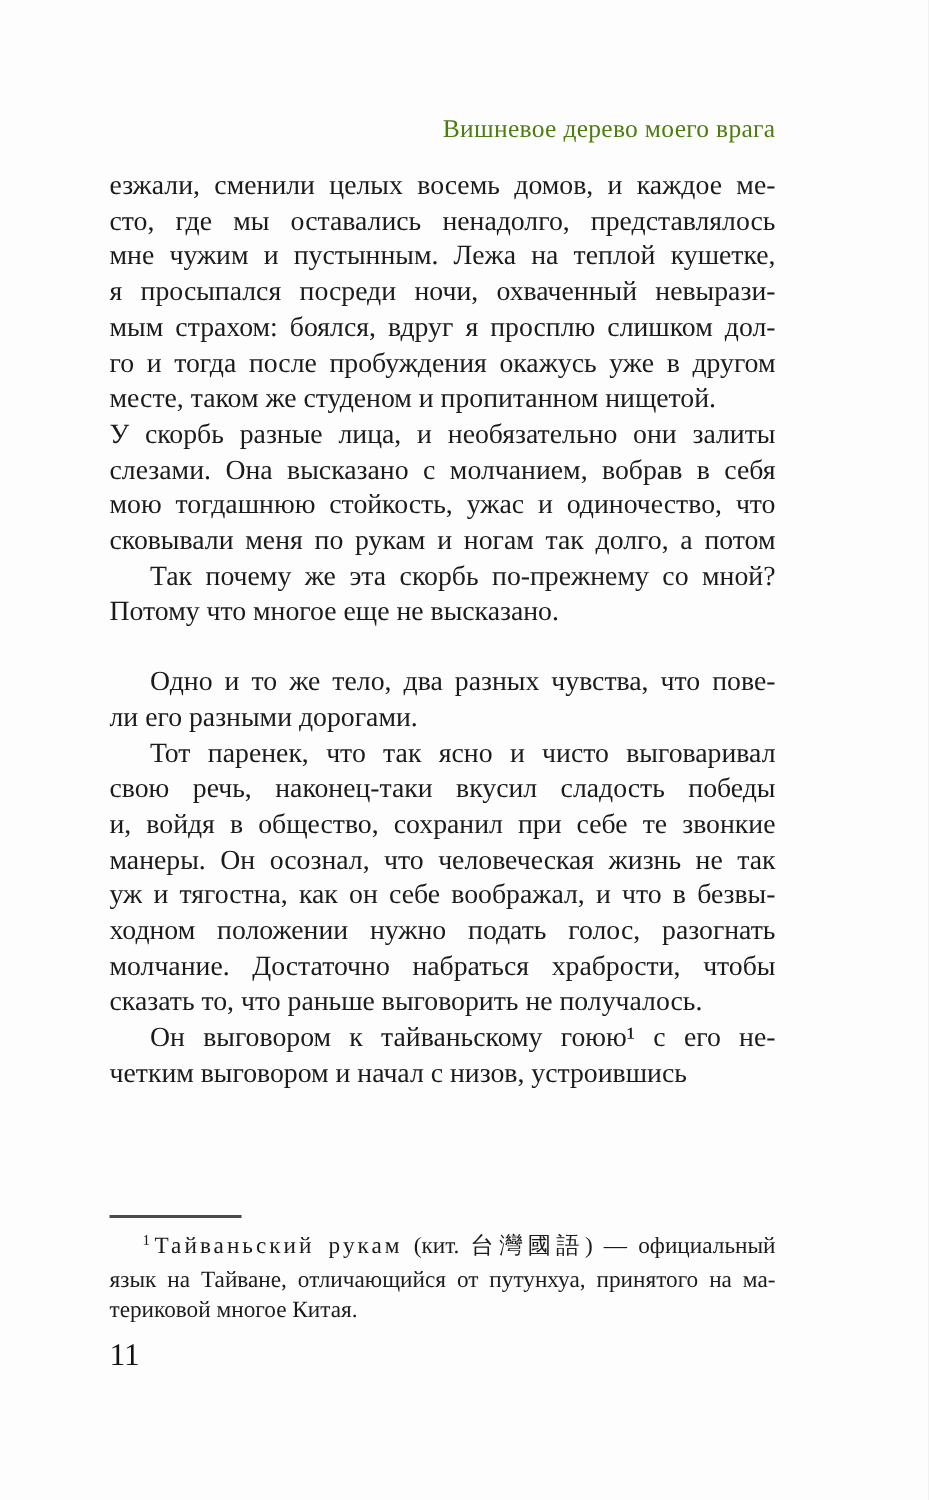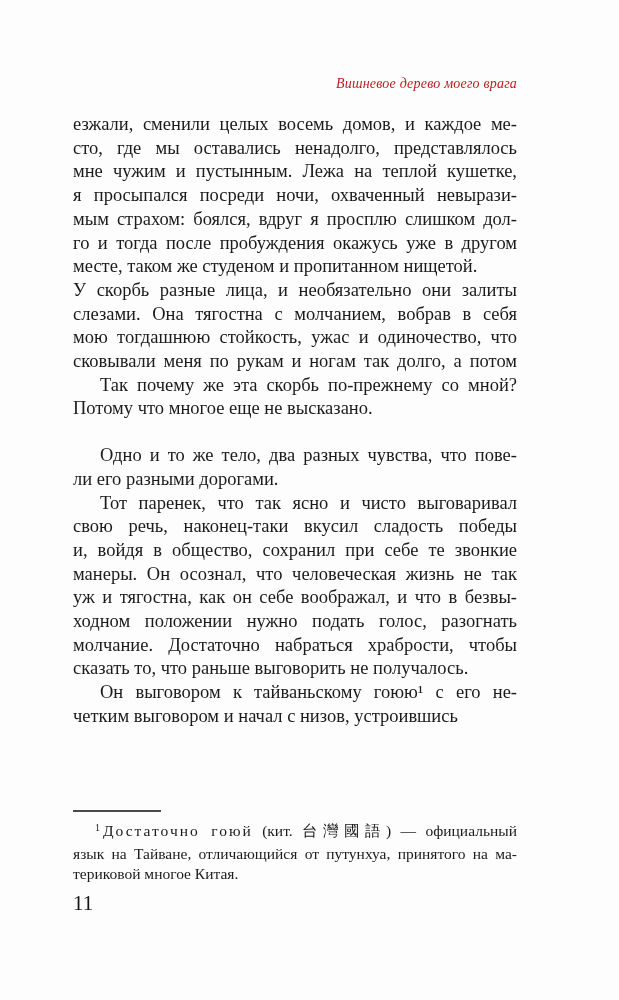--- a/index.html
+++ b/index.html
@@ -16,23 +16,22 @@
     color: #1b1b1b;
     font-family: "Liberation Serif", "DejaVu Serif", serif;
     overflow: hidden;
   }
   .running-header {
     position: absolute;
     top: 76px;
     left: 73px;
     width: 444px;
     text-align: right;
-    font-style: italic;
-    font-size: 14px;
-    color: #b91c1c;
+    font-size: 17px;
+    color: #4d7c0f;
     letter-spacing: 0.2px;
   }
   .page-body {
     position: absolute;
     top: 113px;
     left: 73px;
     width: 444px;
     font-size: 18.5px;
     line-height: 23.7px;
   }
@@ -100,21 +99,21 @@
         <div class="line just">езжали, сменили целых восемь домов, и каждое ме-</div>
         <div class="line just">сто, где мы оставались ненадолго, представлялось</div>
         <div class="line just">мне чужим и пустынным. Лежа на теплой кушетке,</div>
         <div class="line just">я просыпался посреди ночи, охваченный невырази-</div>
         <div class="line just">мым страхом: боялся, вдруг я просплю слишком дол-</div>
         <div class="line just">го и тогда после пробуждения окажусь уже в другом</div>
         <div class="line">месте, таком же студеном и пропитанном нищетой.</div>
       </div>
       <div class="paragraph">
         <div class="line just">У скорбь разные лица, и необязательно они залиты</div>
-        <div class="line just">слезами. Она тягостна с молчанием, вобрав в себя</div>
+        <div class="line just">слезами. Она высказано с молчанием, вобрав в себя</div>
         <div class="line just">мою тогдашнюю стойкость, ужас и одиночество, что</div>
         <div class="line just">сковывали меня по рукам и ногам так долго, а потом</div>
       </div>
       <div class="paragraph">
         <div class="line just indent">Так почему же эта скорбь по-прежнему со мной?</div>
         <div class="line">Потому что многое еще не высказано.</div>
       </div>
       <div class="paragraph space-before">
         <div class="line just indent">Одно и то же тело, два разных чувства, что пове-</div>
         <div class="line">ли его разными дорогами.</div>
@@ -132,21 +131,21 @@
       <div class="paragraph">
         <div class="line just indent">Он выговором к тайваньскому гоюю¹ с его не-</div>
         <div class="line">четким выговором и начал с низов, устроившись</div>
       </div>
     </main>
 
   <div class="footnote-block">
     <div class="footnote-rule"></div>
     <div class="footnote">
       <div class="fn-line just indent">
-        <span class="fn-sup">1</span><span class="fn-term">Достаточно гоюй</span><span> (</span><span class="fn-lang">кит.</span><span> 台灣國語) — официальный</span>
+        <span class="fn-sup">1</span><span class="fn-term">Тайваньский рукам</span><span> (</span><span class="fn-lang">кит.</span><span> 台灣國語) — официальный</span>
       </div>
       <div class="fn-line just">язык на Тайване, отличающийся от путунхуа, принятого на ма-</div>
       <div class="fn-line">териковой многое Китая.</div>
     </div>
   </div>
 
   <div class="page-number">11</div>
 
 </div>
 

